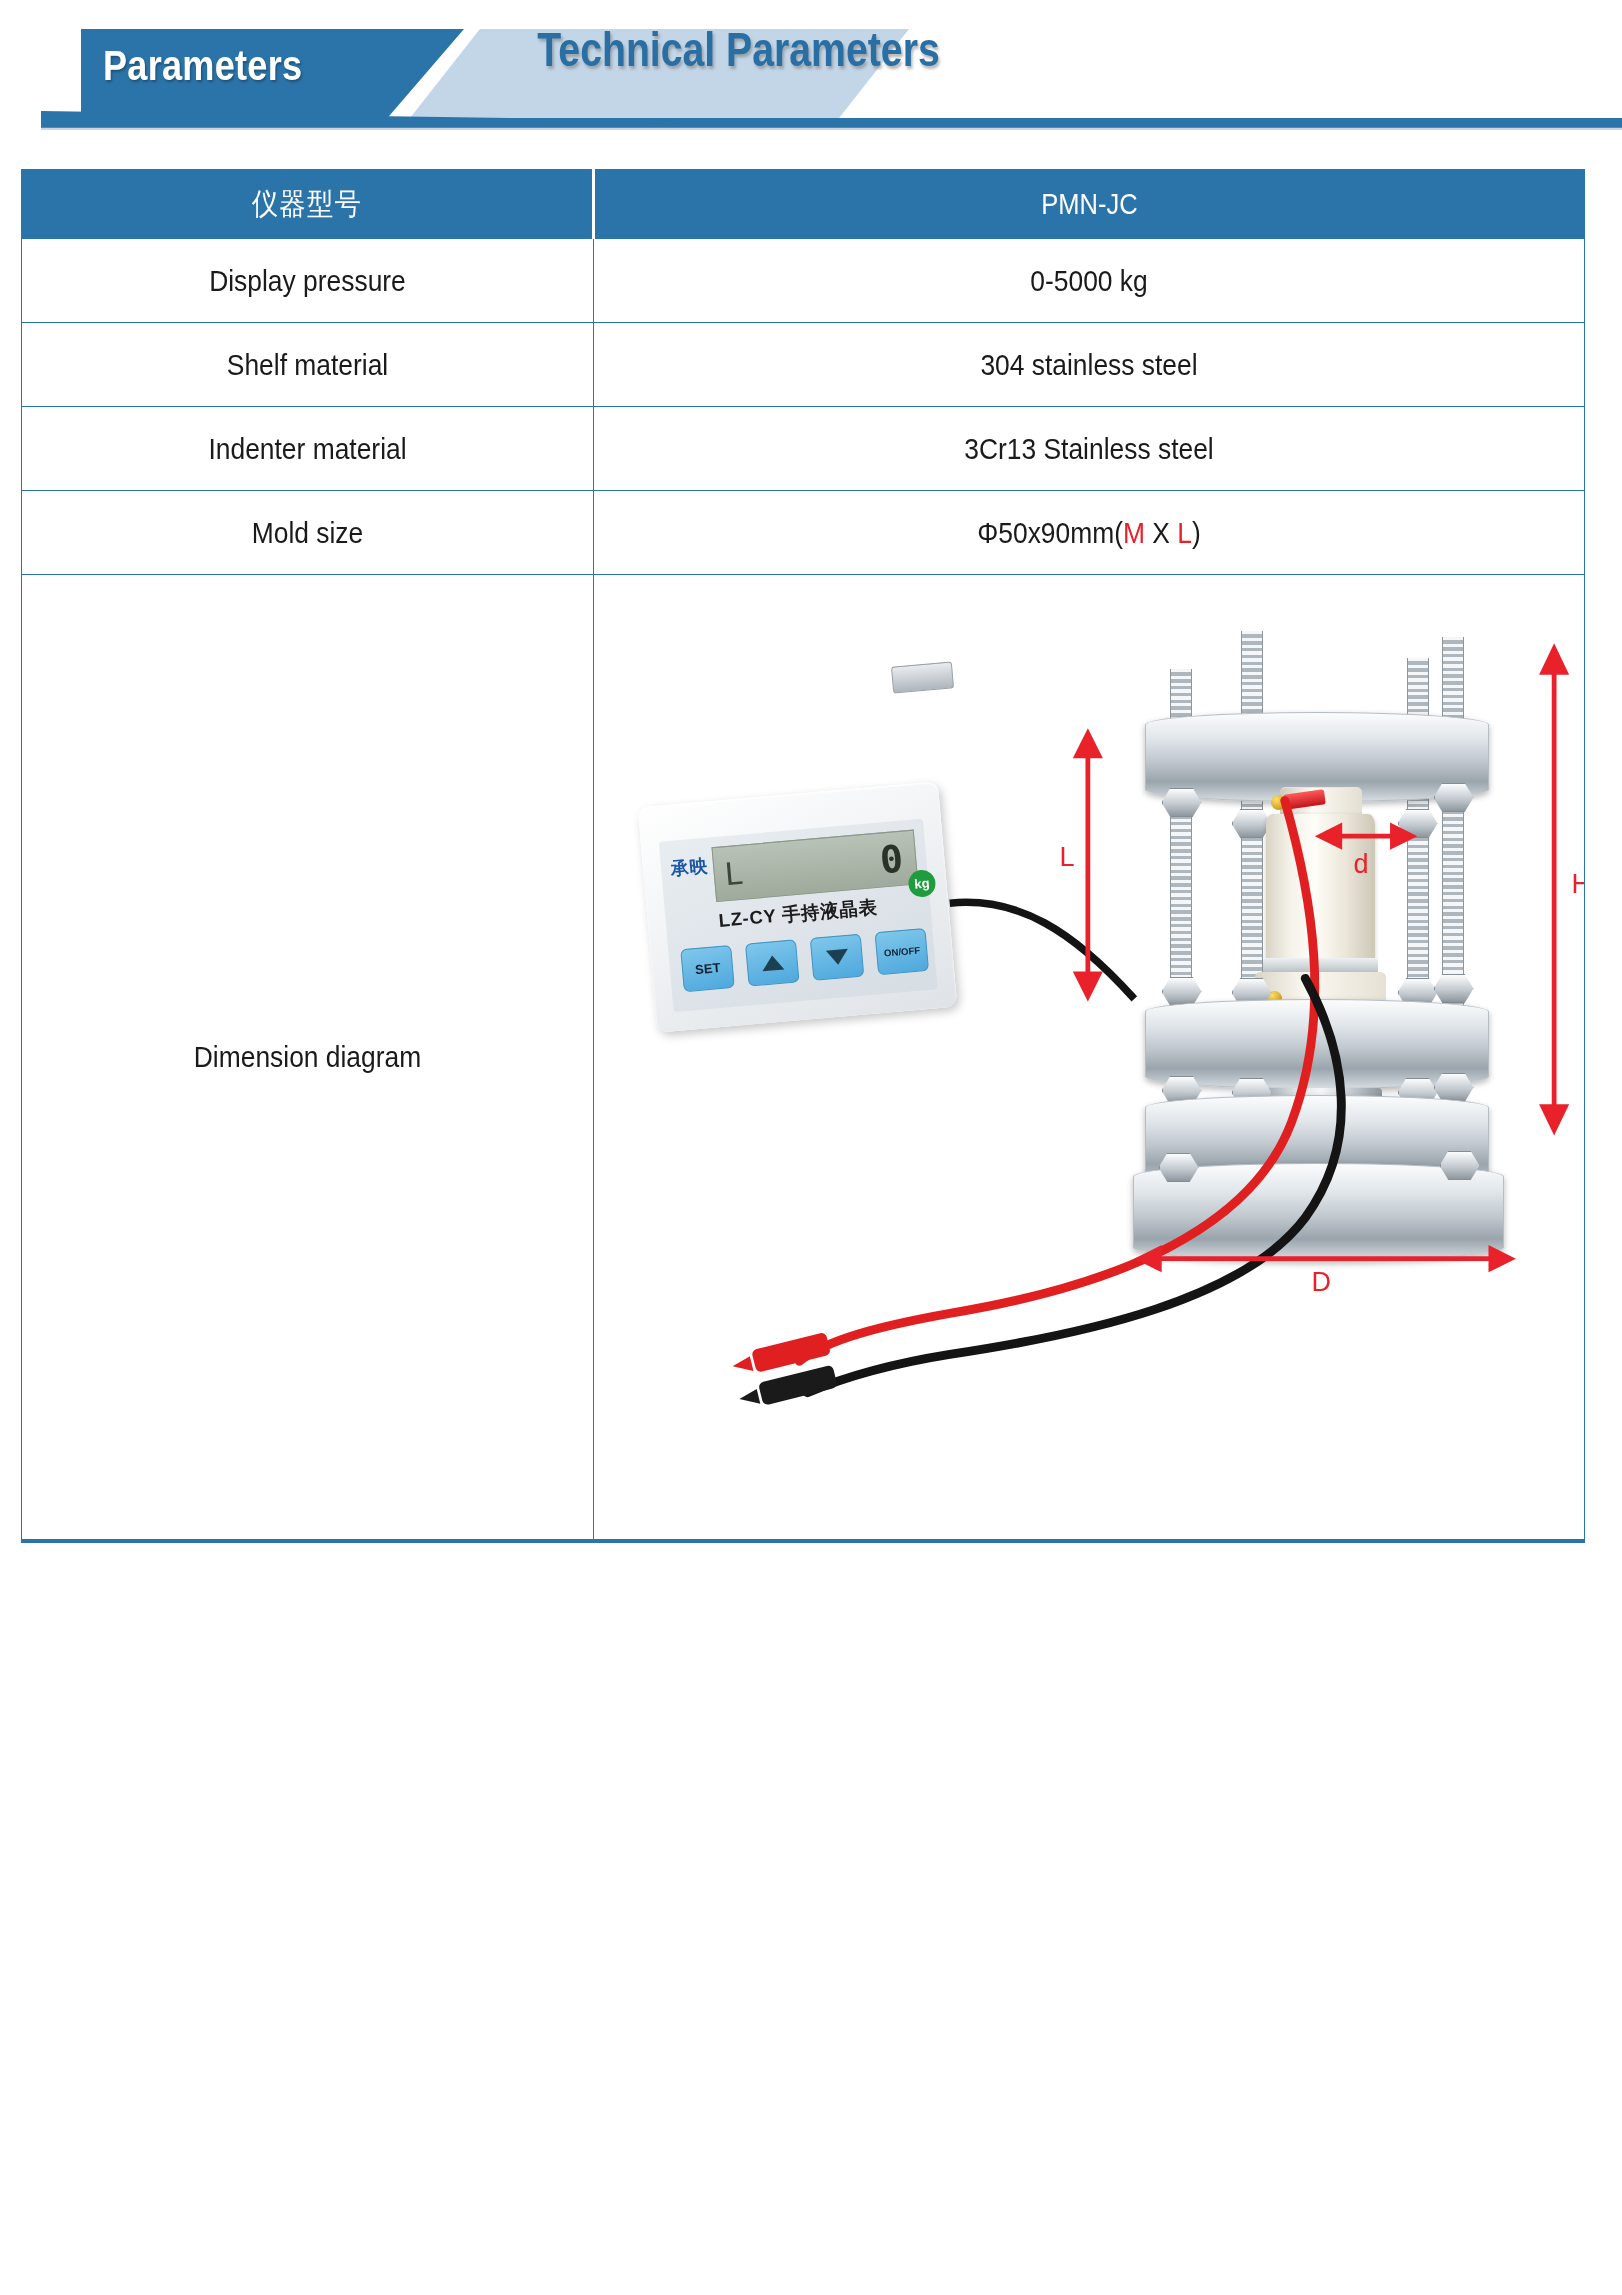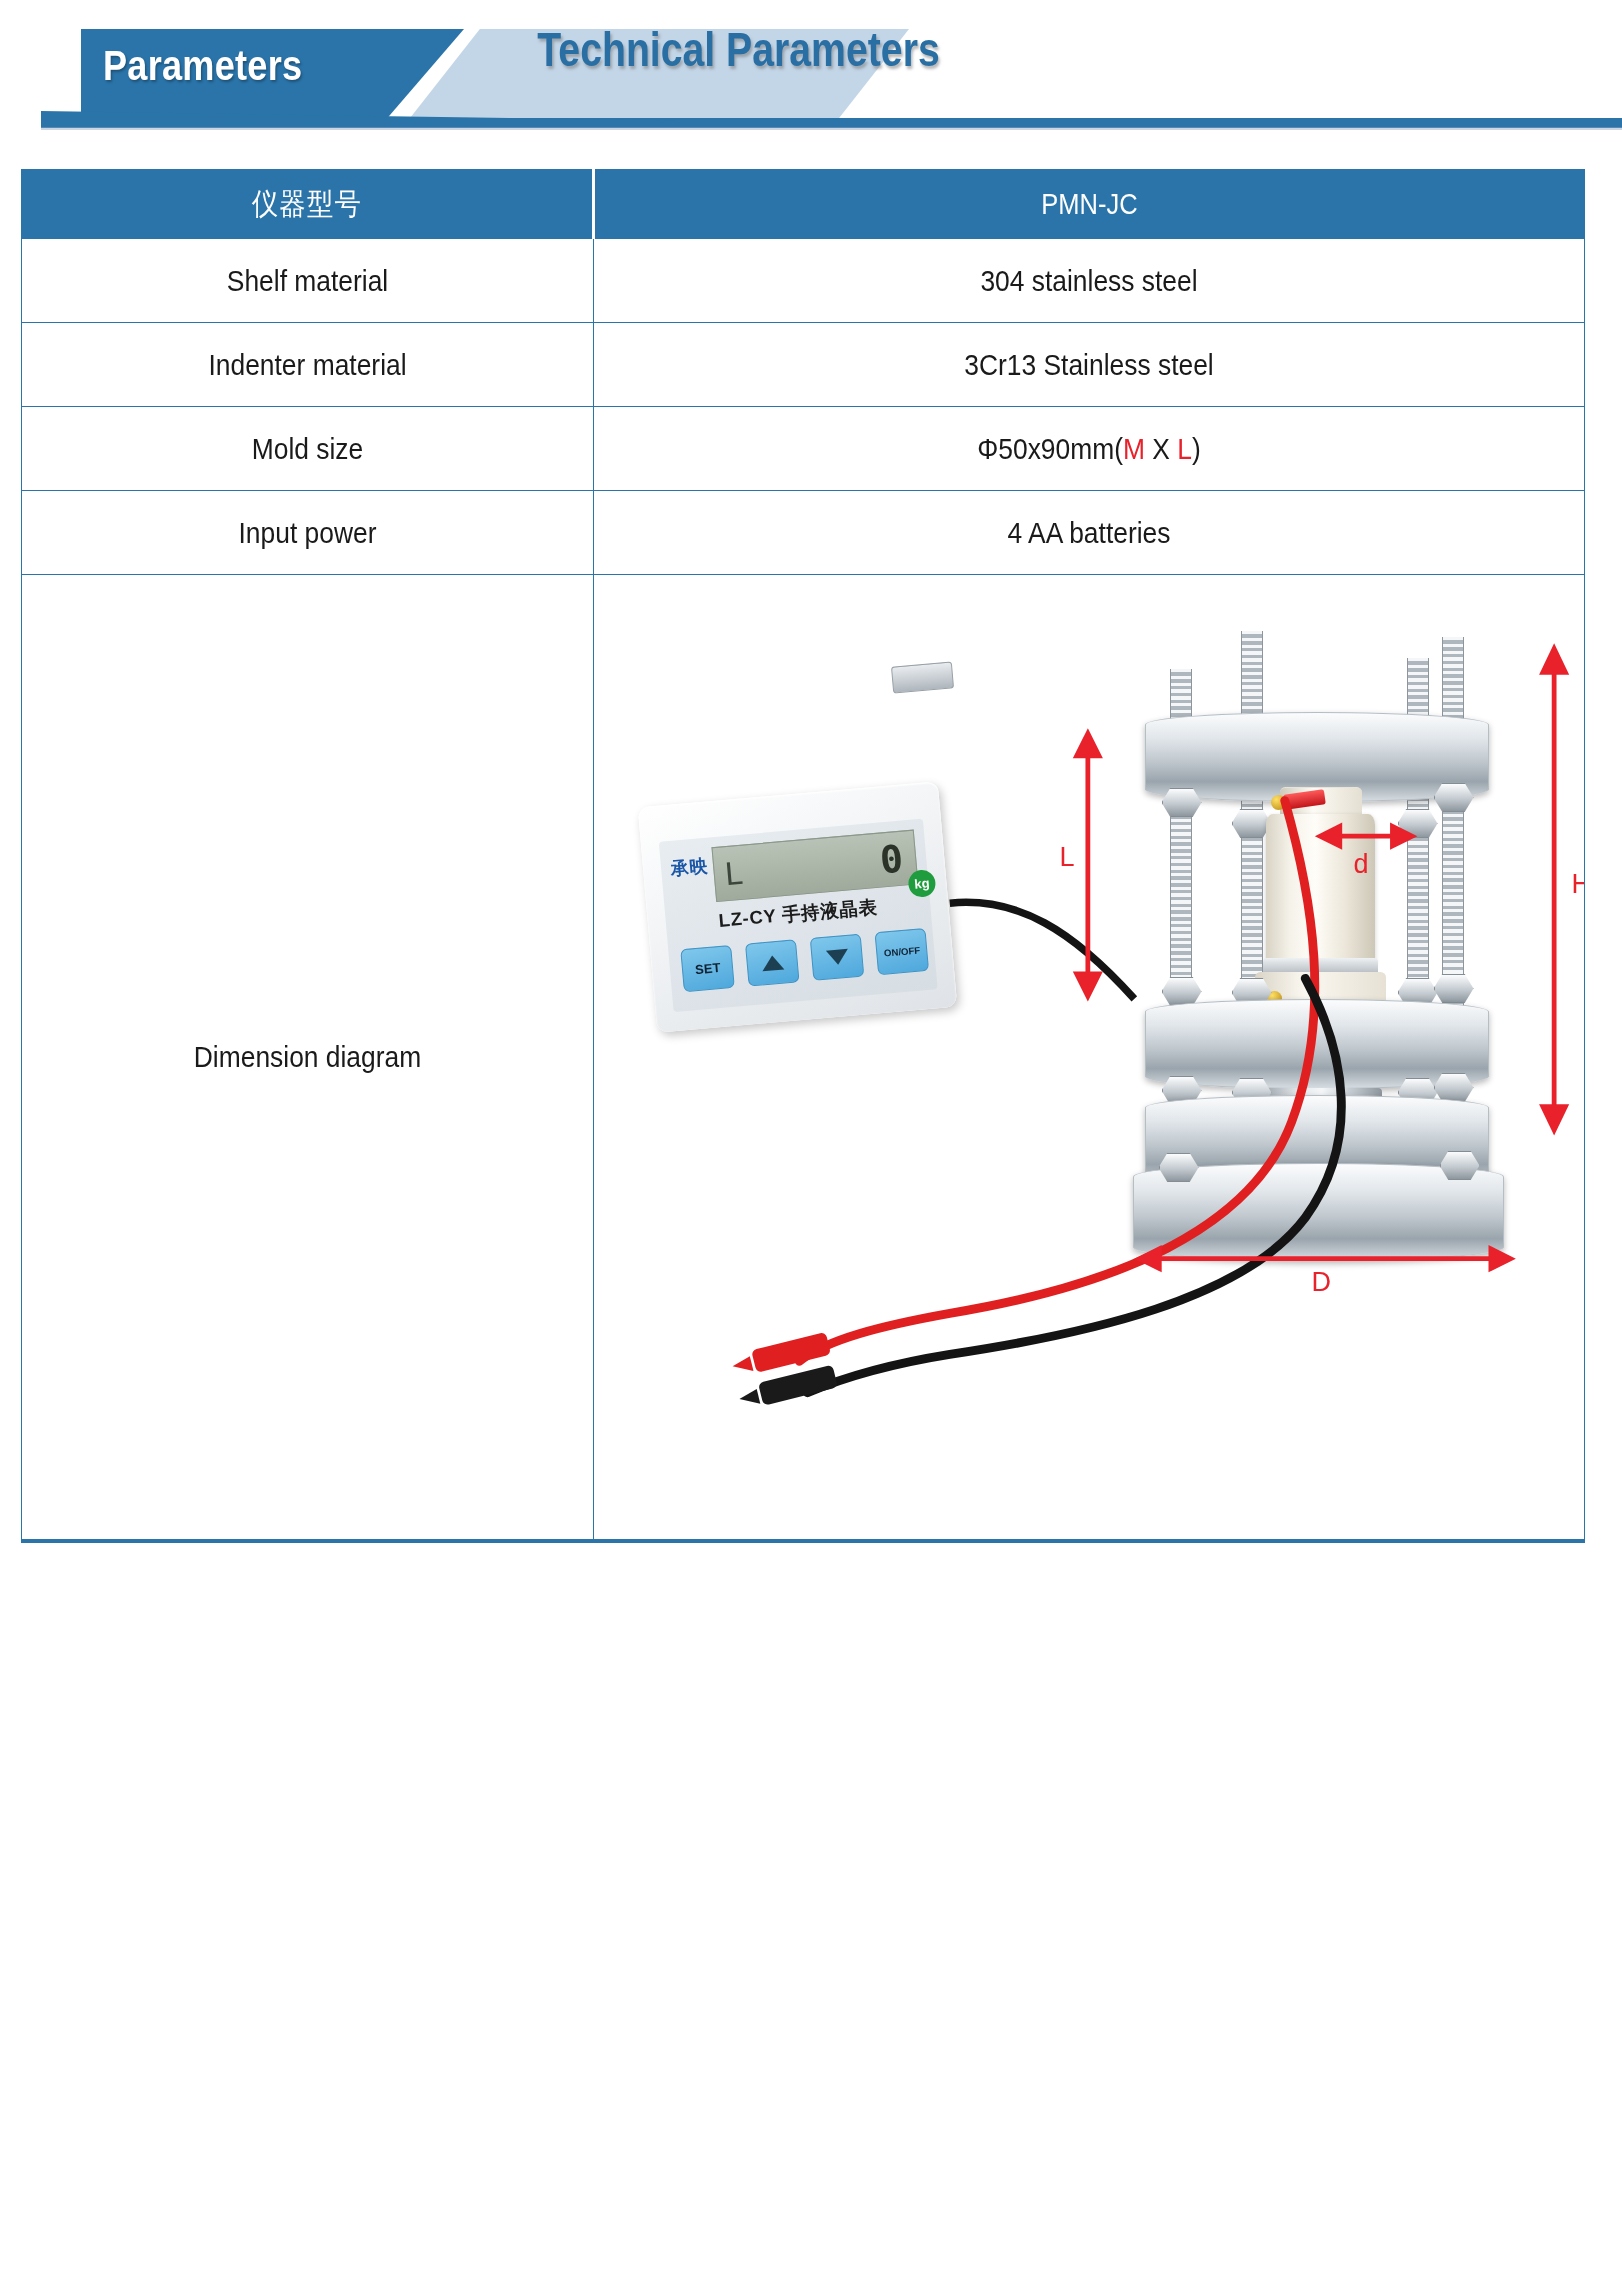--- a/index.html
+++ b/index.html
@@ -181,23 +181,31 @@
     <tr class="hdr-row">
       <td class="sep-left">
         <span class="cell-txt cell-cn">仪器型号</span>
       </td>
       <td>
         <span class="cell-txt">PMN-JC</span>
       </td>
     </tr>
 
 
-
     <tr class="r-norm">
       <td>
+        <span class="cell-txt lbl">Display pressure</span>
+        </td>
+      <td>
+        <span class="cell-txt val">0-5000 kg</span>
+        </td>
+    </tr>
+
+    <tr class="r-norm">
+      <td>
         <span class="cell-txt lbl">Shelf material</span>
         </td>
       <td>
         <span class="cell-txt val">304   stainless steel</span>
         </td>
     </tr>
 
 
     <tr class="r-norm">
       <td>
@@ -212,28 +220,20 @@
     <tr class="r-norm">
       <td>
         <span class="cell-txt lbl">Mold size</span>
         </td>
       <td>
         <span class="cell-txt val"><span>Φ50x90mm(</span><span class="red">M</span><span> X </span><span class="red">L</span><span>)</span></span>
         </td>
     </tr>
 
 
-    <tr class="r-norm">
-      <td>
-        <span class="cell-txt lbl">Input power</span>
-        </td>
-      <td>
-        <span class="cell-txt val">4 AA batteries</span>
-        </td>
-    </tr>
 
 
     <tr class="r-diagram">
       <td>
         <span class="cell-txt lbl">Dimension diagram</span>
       </td>
       <td>
         <div class="diag">
 
           <div class="meter">

